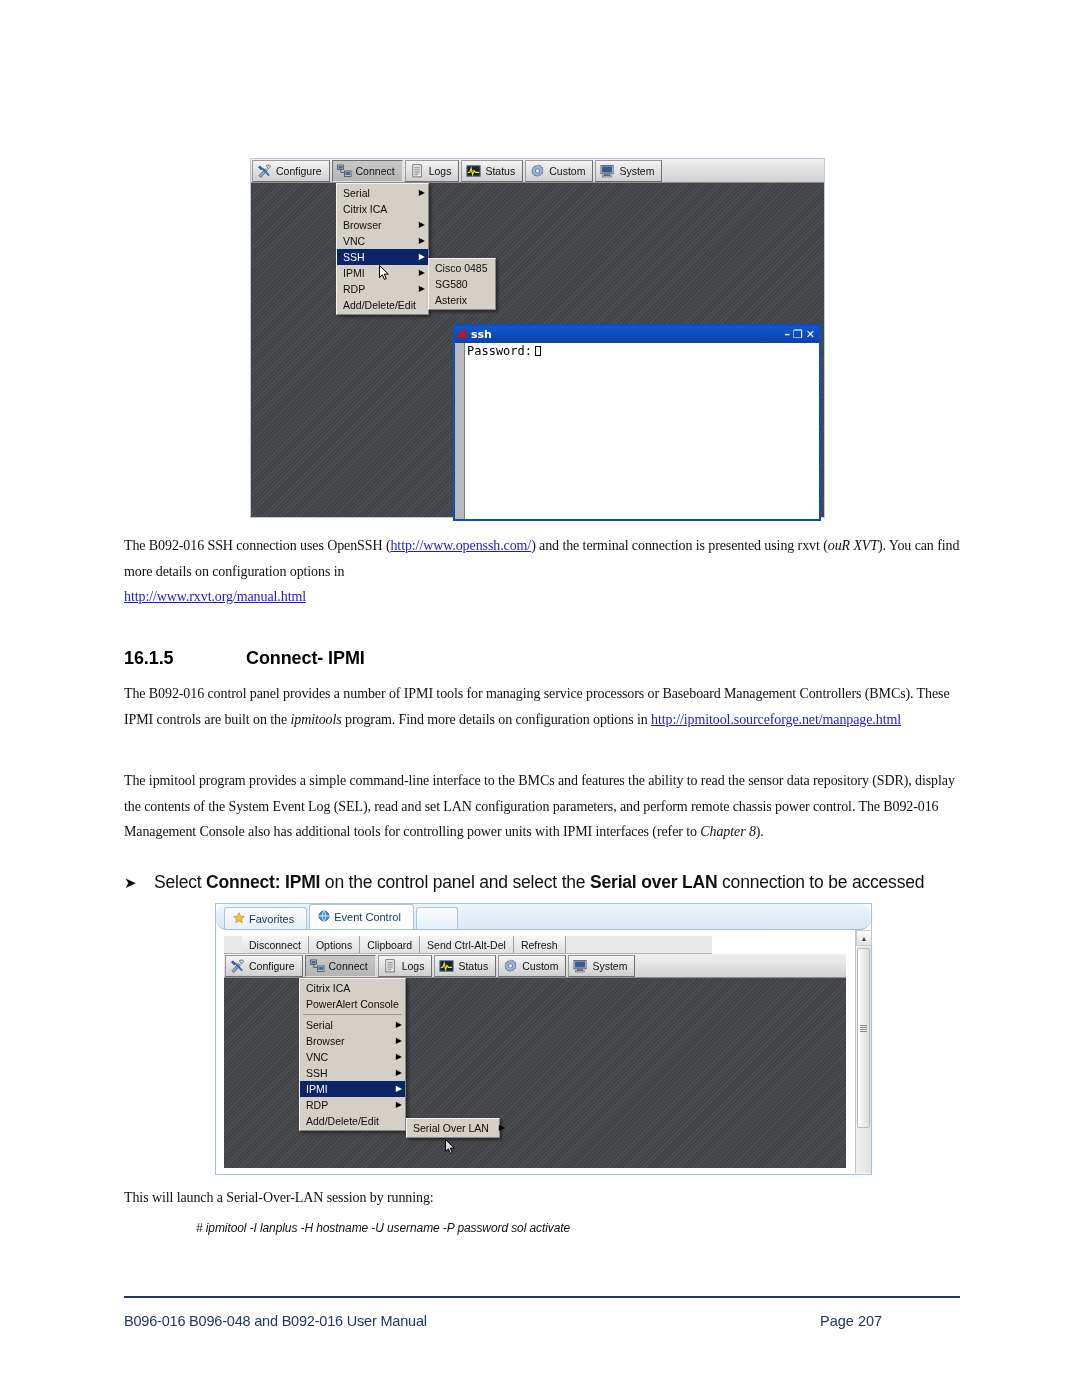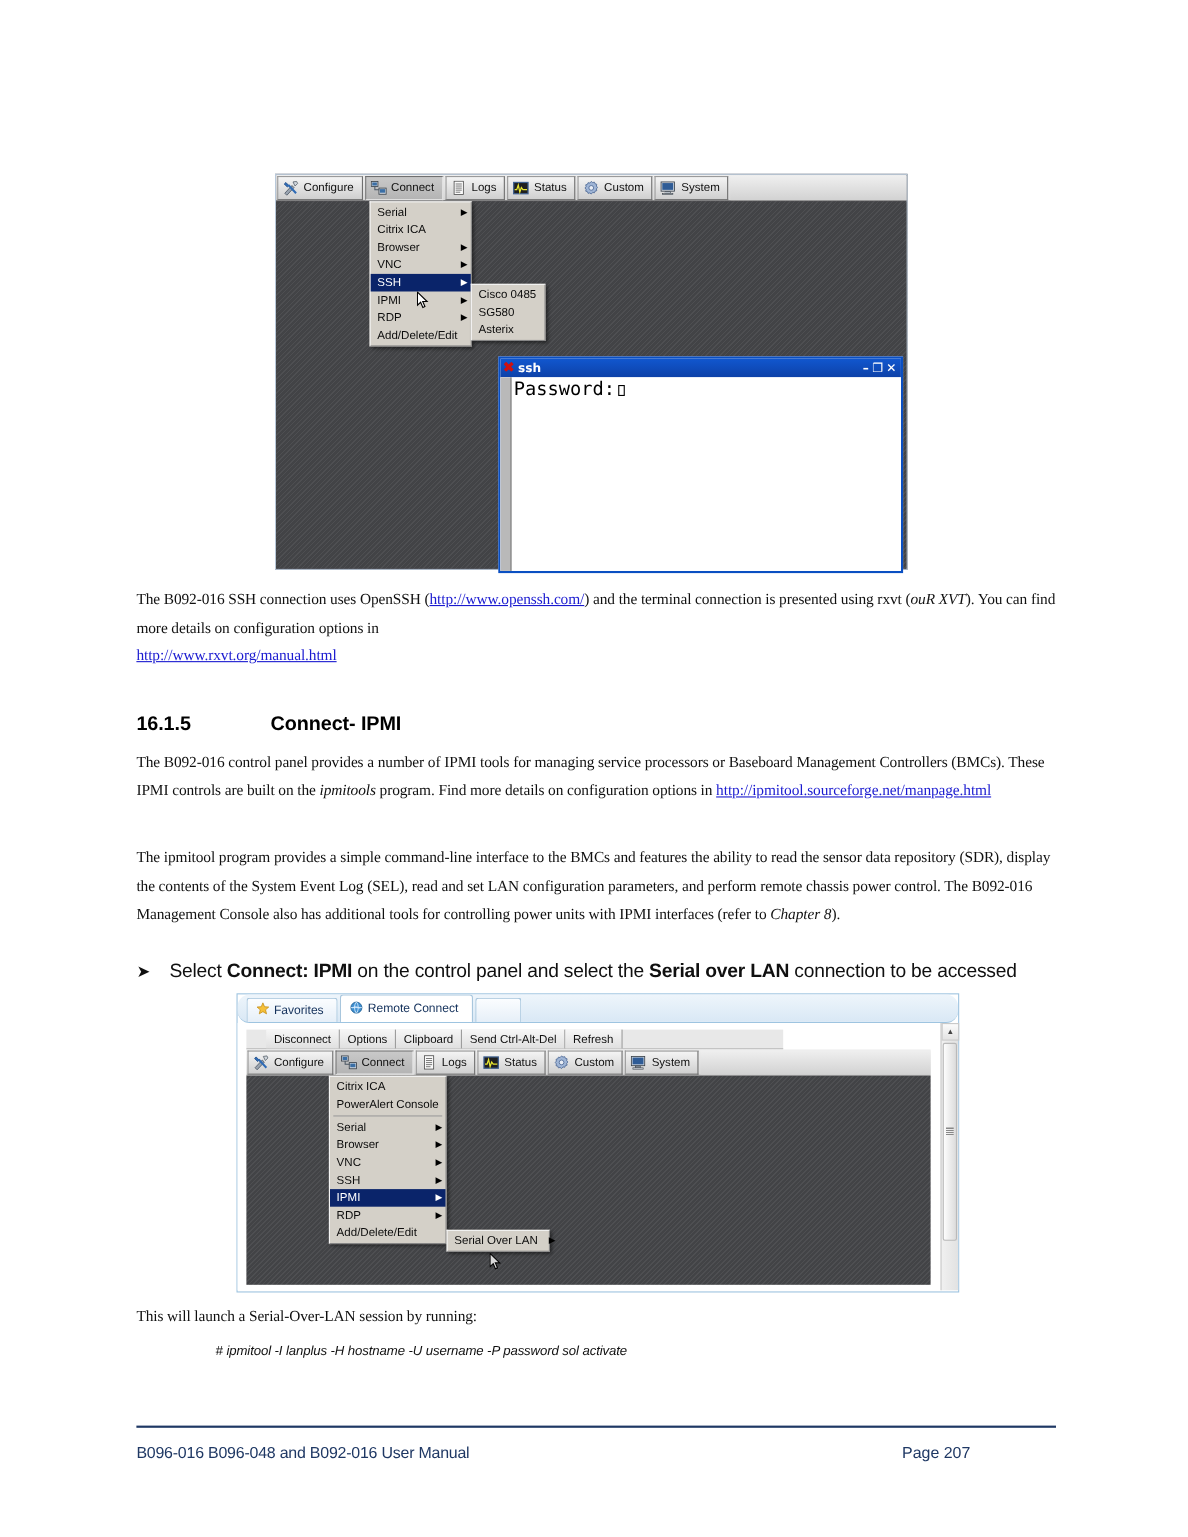--- a/index.html
+++ b/index.html
@@ -197,21 +197,21 @@
     display: flex;
   }
   .win-sb {
     width: 10px;
     background: #b9b9b9;
     border-right: 1px solid #7e7e7e;
   }
   .win-text {
     flex: 1;
     font-family: "DejaVu Sans Mono", monospace;
-    font-size: 17px;
+    font-size: 12px;
     color: #000;
     padding: 1px 0 0 2px;
     letter-spacing: 0px;
   }
   .cursorblk {
     display: inline-block;
     width: 6px; height: 10px;
     border: 1px solid #000;
     vertical-align: -1px;
     margin-left: 3px;
@@ -474,21 +474,21 @@
         <span>Favorites</span>
       </div>
       <div class="br-tab active">
         <span style="line-height:1;">
           <svg width="12" height="12" viewBox="0 0 12 12">
             <circle cx="6" cy="6" r="5" fill="#3f8fd0" stroke="#1f5e94" stroke-width="0.8"></circle>
             <path d="M1 6 H11 M6 1 C8.2 3 8.2 9 6 11 C3.8 9 3.8 3 6 1" fill="none" stroke="#dff0ff" stroke-width="0.8"></path>
             <path d="M2.4 6.2 c2-1.4 4-1.4 6.6 0.4" fill="none" stroke="#d8ecff" stroke-width="0.7"></path>
           </svg>
         </span>
-        <span>Remote Connect</span>
+        <span>Event Control</span>
       </div>
       <div class="br-tab blank"></div>
     </div>
 
     <div class="br-content" style="height:calc(100% - 27px); position:relative; padding:6px 0 0 8px; background:#fff;">
 
       <div style="position:relative; width:622px; height:232px;">
         <div class="mini-toolbar" style="width:488px;padding-left:18px;">
           <div class="mini-btn">Disconnect</div>
           <div class="mini-btn">Options</div>

